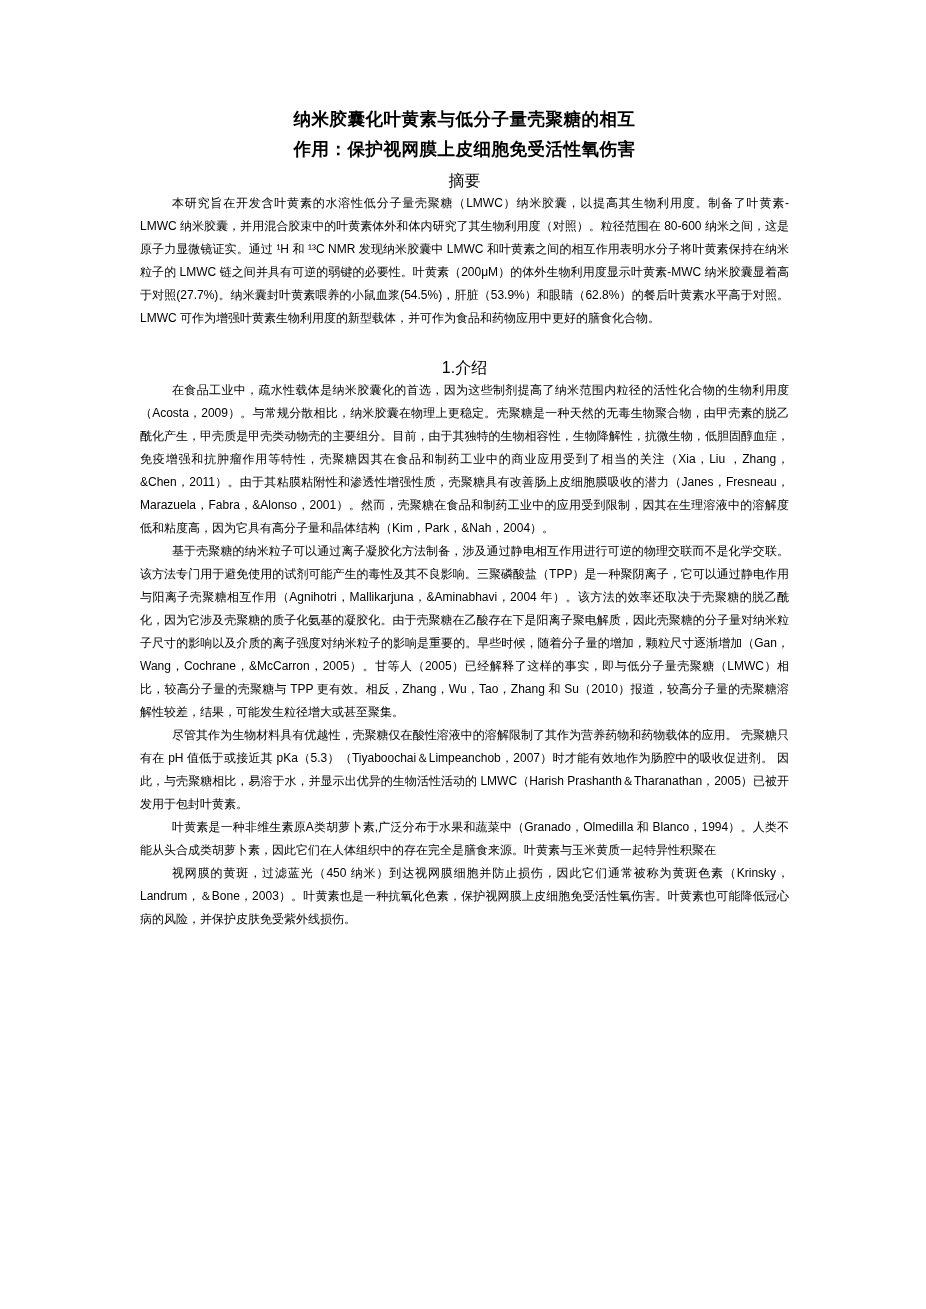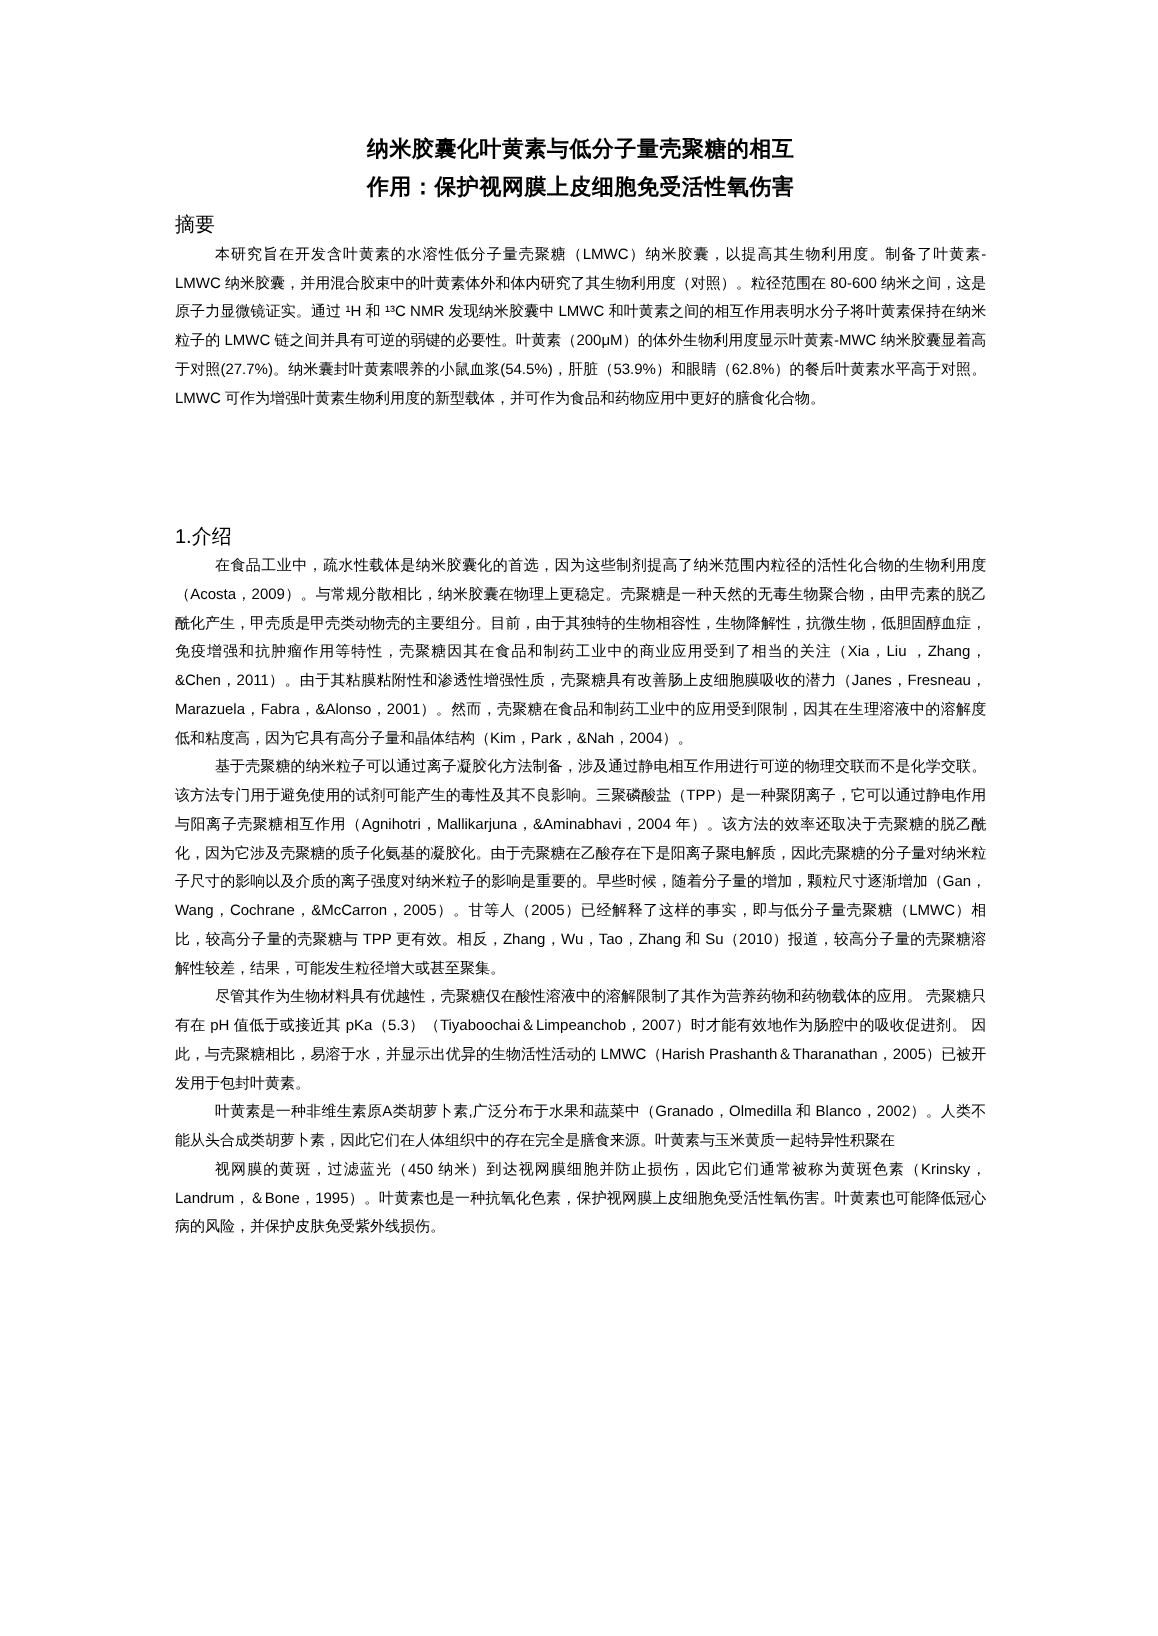--- a/index.html
+++ b/index.html
@@ -27,31 +27,32 @@
     text-align: center;
     line-height: 30px;
     margin: 0 0 5px 0;
     letter-spacing: 0.5px;
   }
   .section-heading {
     font-size: 16px;
     font-weight: normal;
     line-height: 23px;
     margin: 0;
+    text-align: center;
   }
   .para {
     font-size: 12px;
     line-height: 23px;
     margin: 0;
     text-align: justify;
     text-indent: 32px;
     word-break: break-word;
   }
   .intro-heading {
-    margin-top: 88px;
+    margin-top: 26px;
   }
 </style>
 </head>
 <body>
 
 <div class="page">
 
   <h1 class="doc-title">
     <span>纳米胶囊化叶黄素与低分子量壳聚糖的相互</span><br>
     <span>作用：保护视网膜上皮细胞免受活性氧伤害</span>
@@ -62,17 +63,17 @@
   <p class="para">本研究旨在开发含叶黄素的水溶性低分子量壳聚糖（LMWC）纳米胶囊，以提高其生物利用度。制备了叶黄素-LMWC 纳米胶囊，并用混合胶束中的叶黄素体外和体内研究了其生物利用度（对照）。粒径范围在 80-600 纳米之间，这是原子力显微镜证实。通过 ¹H 和 ¹³C NMR 发现纳米胶囊中 LMWC 和叶黄素之间的相互作用表明水分子将叶黄素保持在纳米粒子的 LMWC 链之间并具有可逆的弱键的必要性。叶黄素（200μM）的体外生物利用度显示叶黄素-MWC 纳米胶囊显着高于对照(27.7%)。纳米囊封叶黄素喂养的小鼠血浆(54.5%)，肝脏（53.9%）和眼睛（62.8%）的餐后叶黄素水平高于对照。 LMWC 可作为增强叶黄素生物利用度的新型载体，并可作为食品和药物应用中更好的膳食化合物。</p>
 
   <h2 class="section-heading intro-heading">1.介绍</h2>
 
   <p class="para">在食品工业中，疏水性载体是纳米胶囊化的首选，因为这些制剂提高了纳米范围内粒径的活性化合物的生物利用度（Acosta，2009）。与常规分散相比，纳米胶囊在物理上更稳定。壳聚糖是一种天然的无毒生物聚合物，由甲壳素的脱乙酰化产生，甲壳质是甲壳类动物壳的主要组分。目前，由于其独特的生物相容性，生物降解性，抗微生物，低胆固醇血症，免疫增强和抗肿瘤作用等特性，壳聚糖因其在食品和制药工业中的商业应用受到了相当的关注（Xia，Liu ，Zhang，&amp;Chen，2011）。由于其粘膜粘附性和渗透性增强性质，壳聚糖具有改善肠上皮细胞膜吸收的潜力（Janes，Fresneau，Marazuela，Fabra，&amp;Alonso，2001）。然而，壳聚糖在食品和制药工业中的应用受到限制，因其在生理溶液中的溶解度低和粘度高，因为它具有高分子量和晶体结构（Kim，Park，&amp;Nah，2004）。</p>
 
   <p class="para">基于壳聚糖的纳米粒子可以通过离子凝胶化方法制备，涉及通过静电相互作用进行可逆的物理交联而不是化学交联。该方法专门用于避免使用的试剂可能产生的毒性及其不良影响。三聚磷酸盐（TPP）是一种聚阴离子，它可以通过静电作用与阳离子壳聚糖相互作用（Agnihotri，Mallikarjuna，&amp;Aminabhavi，2004 年）。该方法的效率还取决于壳聚糖的脱乙酰化，因为它涉及壳聚糖的质子化氨基的凝胶化。由于壳聚糖在乙酸存在下是阳离子聚电解质，因此壳聚糖的分子量对纳米粒子尺寸的影响以及介质的离子强度对纳米粒子的影响是重要的。早些时候，随着分子量的增加，颗粒尺寸逐渐增加（Gan，Wang，Cochrane，&amp;McCarron，2005）。甘等人（2005）已经解释了这样的事实，即与低分子量壳聚糖（LMWC）相比，较高分子量的壳聚糖与 TPP 更有效。相反，Zhang，Wu，Tao，Zhang 和 Su（2010）报道，较高分子量的壳聚糖溶解性较差，结果，可能发生粒径增大或甚至聚集。</p>
 
   <p class="para">尽管其作为生物材料具有优越性，壳聚糖仅在酸性溶液中的溶解限制了其作为营养药物和药物载体的应用。 壳聚糖只有在 pH 值低于或接近其 pKa（5.3）（Tiyaboochai＆Limpeanchob，2007）时才能有效地作为肠腔中的吸收促进剂。 因此，与壳聚糖相比，易溶于水，并显示出优异的生物活性活动的 LMWC（Harish Prashanth＆Tharanathan，2005）已被开发用于包封叶黄素。</p>
 
-  <p class="para">叶黄素是一种非维生素原A类胡萝卜素,广泛分布于水果和蔬菜中（Granado，Olmedilla 和 Blanco，2002）。人类不能从头合成类胡萝卜素，因此它们在人体组织中的存在完全是膳食来源。叶黄素与玉米黄质一起特异性积聚在</p>
+  <p class="para">叶黄素是一种非维生素原A类胡萝卜素,广泛分布于水果和蔬菜中（Granado，Olmedilla 和 Blanco，1994）。人类不能从头合成类胡萝卜素，因此它们在人体组织中的存在完全是膳食来源。叶黄素与玉米黄质一起特异性积聚在</p>
 
-  <p class="para">视网膜的黄斑，过滤蓝光（450 纳米）到达视网膜细胞并防止损伤，因此它们通常被称为黄斑色素（Krinsky，Landrum，＆Bone，1995）。叶黄素也是一种抗氧化色素，保护视网膜上皮细胞免受活性氧伤害。叶黄素也可能降低冠心病的风险，并保护皮肤免受紫外线损伤。</p>
+  <p class="para">视网膜的黄斑，过滤蓝光（450 纳米）到达视网膜细胞并防止损伤，因此它们通常被称为黄斑色素（Krinsky，Landrum，＆Bone，2003）。叶黄素也是一种抗氧化色素，保护视网膜上皮细胞免受活性氧伤害。叶黄素也可能降低冠心病的风险，并保护皮肤免受紫外线损伤。</p>
 
 </div>
 
 </body></html>

